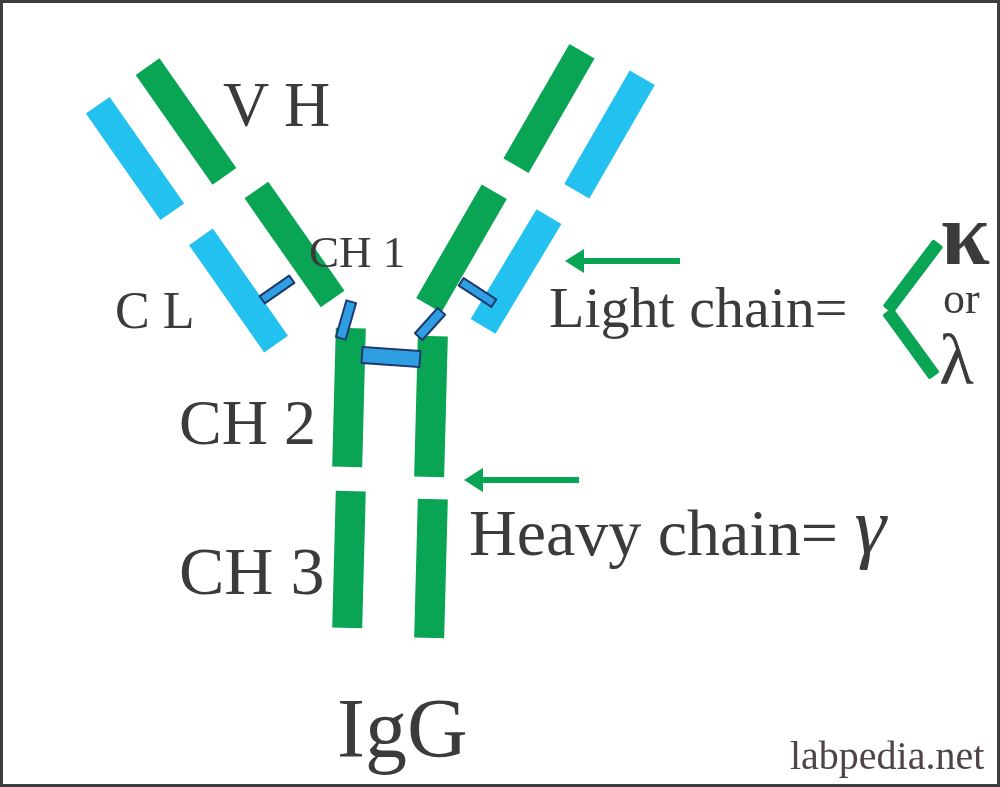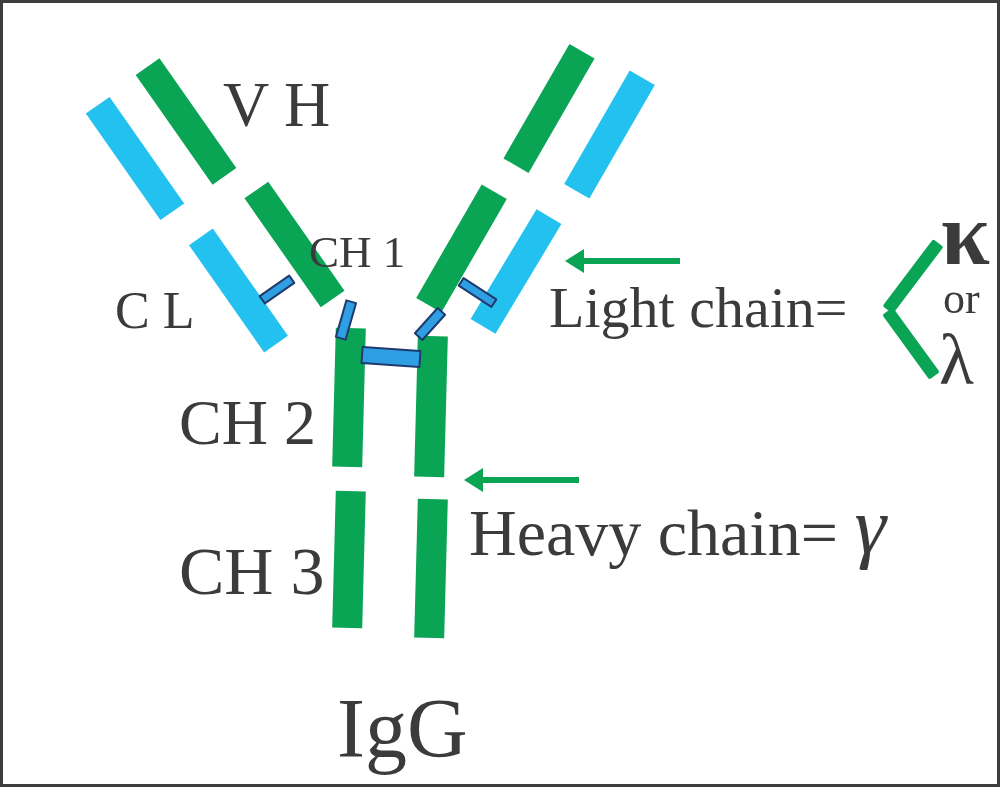--- a/index.html
+++ b/index.html
@@ -103,14 +103,15 @@
   <span class="label" style="left:940px; top:274px; font-size:44px;">or</span>
   <span class="label" style="left:936px; top:321px; font-size:72px;">λ</span>
 
   <div class="arrow" style="left:461px; top:465px;">
     <div class="head"></div>
     <div class="shaft"></div>
   </div>
   <span class="label" style="left:466px; top:497px; font-size:66px;text-align:right;"><span>Heavy chain=</span> <span class="gamma">γ</span></span>
 
   <span class="label" style="left:334px; top:664px; font-size:84px;margin-top:20px;">IgG</span>
+  <span class="watermark" style="left:787px; top:733px;">labpedia.net</span>
 
 </div>
 
 </body></html>

